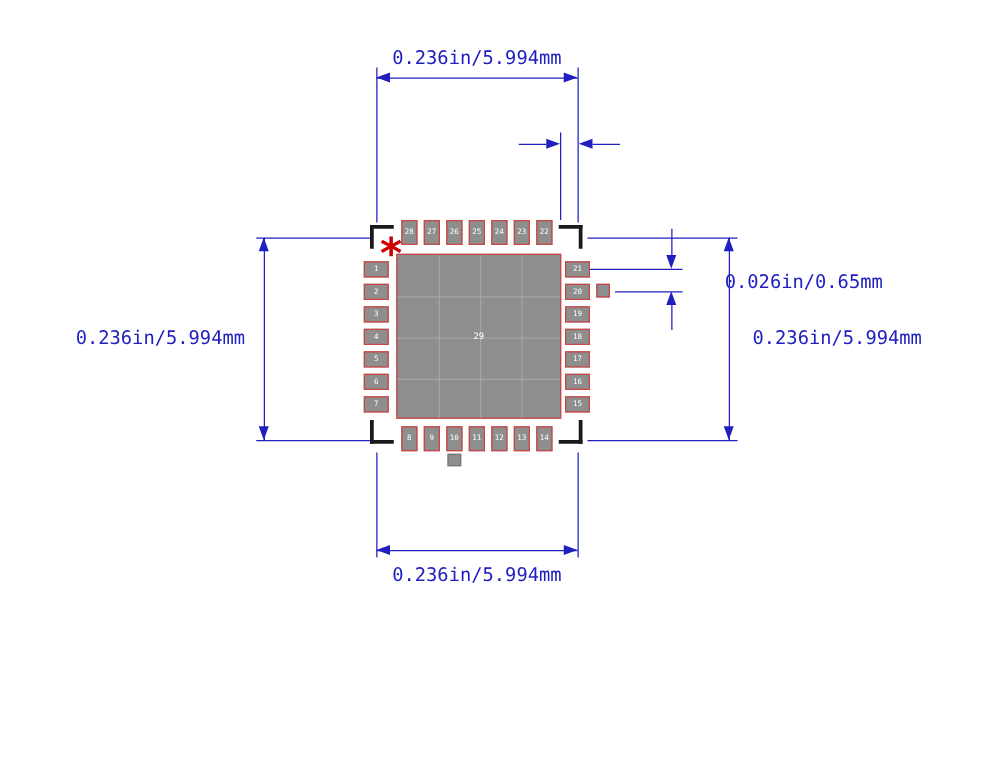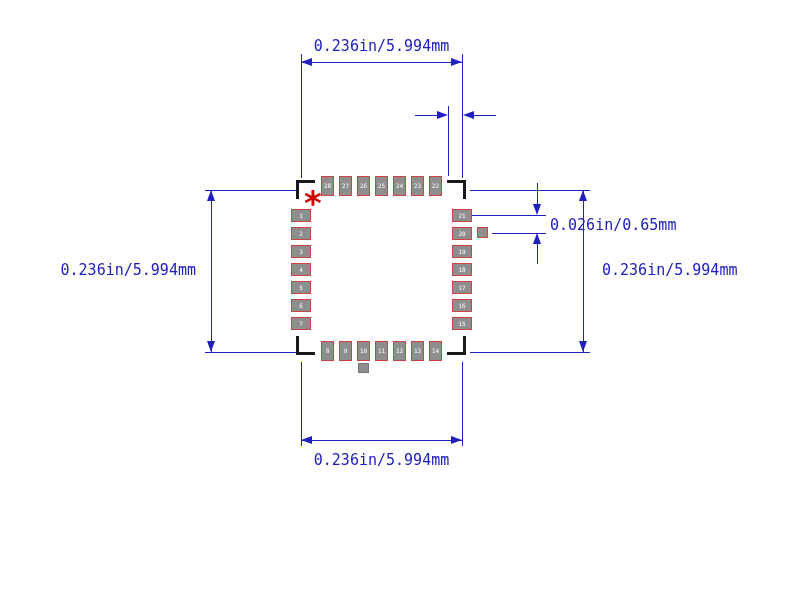--- a/index.html
+++ b/index.html
@@ -62,21 +62,21 @@
   <div class="line" style="left:205px; top:190px; width:91px; height:1px;"></div>
   <div class="line" style="left:205px; top:352px; width:91px; height:1px;"></div>
 
   <div class="dim-text" style="left:602px; top:262px; width:140px; text-align:left;">0.236in/5.994mm</div>
   <div class="line" style="left:583px; top:190px; width:1px; height:162px;"></div>
   <div class="arrow arr-up" style="left:579px; top:190px;"></div>
   <div class="arrow arr-down" style="left:579px; top:341px;"></div>
   <div class="line" style="left:470px; top:190px; width:120px; height:1px;"></div>
   <div class="line" style="left:470px; top:352px; width:120px; height:1px;"></div>
 
-  <div class="dim-text" style="left:550px; top:217px; width:140px; text-align:left;">0.026in/0.65mm</div>
+  <div class="dim-text" style="left:573px; top:217px; width:140px; text-align:center;">0.026in/0.65mm</div>
   <div class="line" style="left:472px; top:215px; width:74px; height:1px;"></div>
   <div class="line" style="left:492px; top:233px; width:54px; height:1px;"></div>
   <div class="line" style="left:537px; top:183px; width:1px; height:21px;"></div>
   <div class="arrow arr-down" style="left:533px; top:204px;"></div>
   <div class="arrow arr-up" style="left:533px; top:233px;"></div>
   <div class="line" style="left:537px; top:244px; width:1px; height:20px;"></div>
   <div class="plain-square" style="left:477px; top:227px; width:11px; height:11px; border-color:var(--outline);"></div>
 
   <div class="line" style="left:301px; top:362px; width:1px; height:84px;"></div>
   <div class="line" style="left:462px; top:362px; width:1px; height:84px;"></div>
@@ -87,20 +87,29 @@
 
   <div class="bracket" style="left:296px; top:180px; width:19px; height:3px;"></div>
   <div class="bracket" style="left:296px; top:180px; width:3px; height:19px;"></div>
   <div class="bracket" style="left:447px; top:180px; width:19px; height:3px;"></div>
   <div class="bracket" style="left:463px; top:180px; width:3px; height:19px;"></div>
   <div class="bracket" style="left:296px; top:352px; width:19px; height:3px;"></div>
   <div class="bracket" style="left:296px; top:336px; width:3px; height:19px;"></div>
   <div class="bracket" style="left:447px; top:352px; width:19px; height:3px;"></div>
   <div class="bracket" style="left:463px; top:336px; width:3px; height:19px;"></div>
 
+  <div class="center-pad">
+    <div class="grid-v" style="left:33px;"></div>
+    <div class="grid-v" style="left:66px;"></div>
+    <div class="grid-v" style="left:99px;"></div>
+    <div class="grid-h" style="top:33px;"></div>
+    <div class="grid-h" style="top:66px;"></div>
+    <div class="grid-h" style="top:99px;"></div>
+    <span class="center-num">29</span>
+  </div>
 
   <div class="marker">*</div>
 
   <div class="plain-square" style="left:358px; top:363px; width:11px; height:10px;"></div>
 
 <div class="pad" style="left: 321px; top: 176px; width: 13px; height: 20px;">
       <span class="pin-num">28</span>
     </div>
     <div class="pad" style="left: 339px; top: 176px; width: 13px; height: 20px;">
       <span class="pin-num">27</span>

